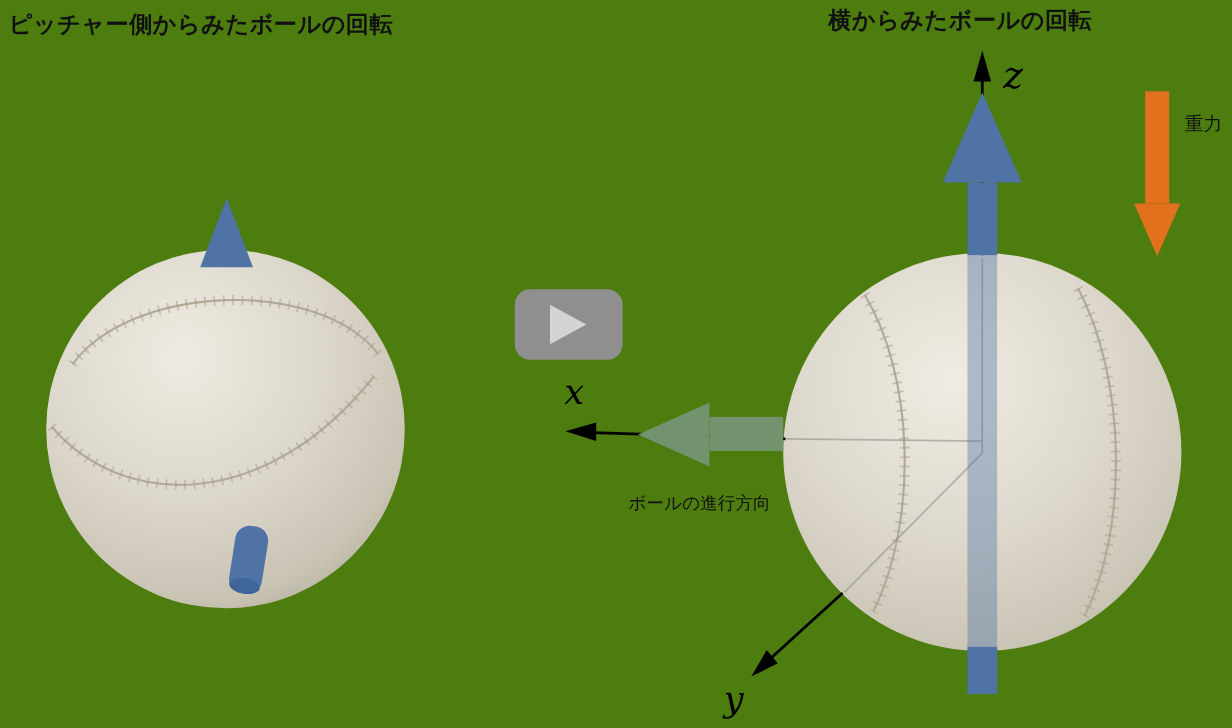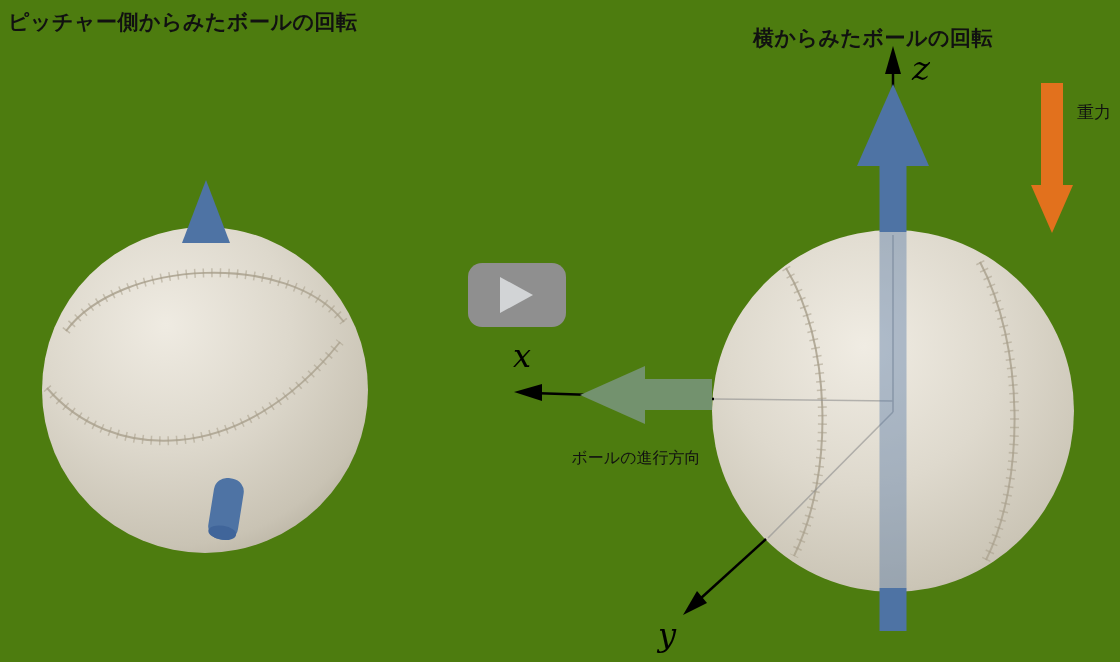--- a/index.html
+++ b/index.html
@@ -12,21 +12,21 @@
   }
   .title{
     position:absolute;
     font-size:21px;
     font-weight:700;
     color:#111;
     white-space:nowrap;
     letter-spacing:.5px;
   }
   .title-left{left:8px;top:8px;}
-  .title-right{left:753px;top:24px;}
+  .title-right{left:753px;top:4px;}
   .diagram-svg{position:absolute;left:0;top:0;}
   .play-btn{
     position:absolute;
     left:468px;top:263px;
     width:98px;height:64px;
     background:#8f8f8f;
     border:none;border-radius:14px;
     display:flex;align-items:center;justify-content:center;
     cursor:pointer;padding:0;
   }

